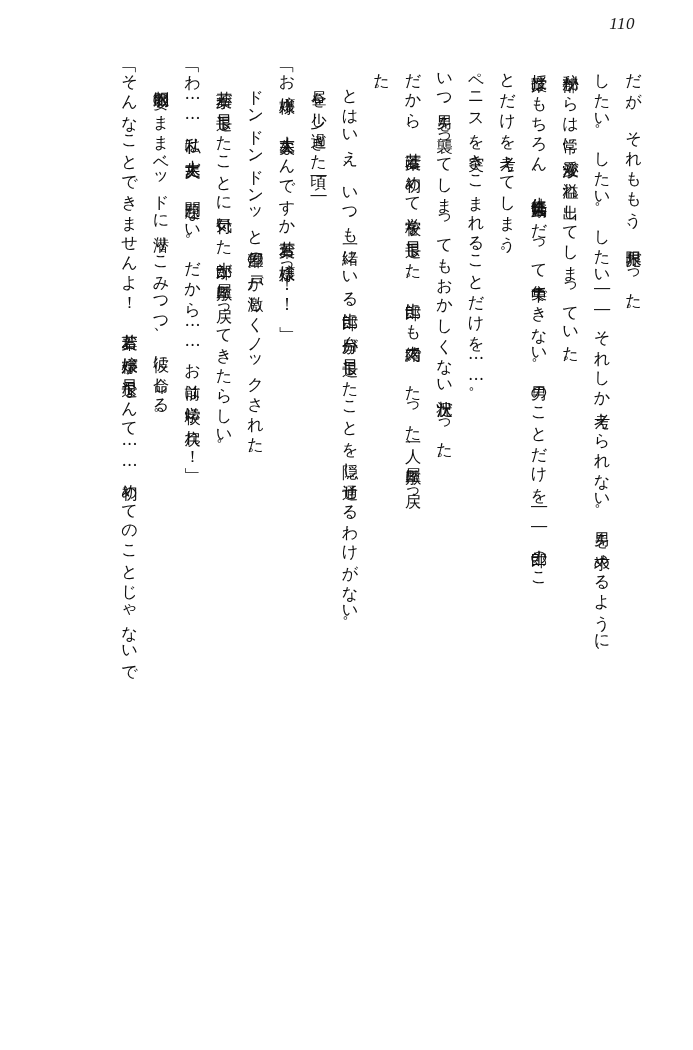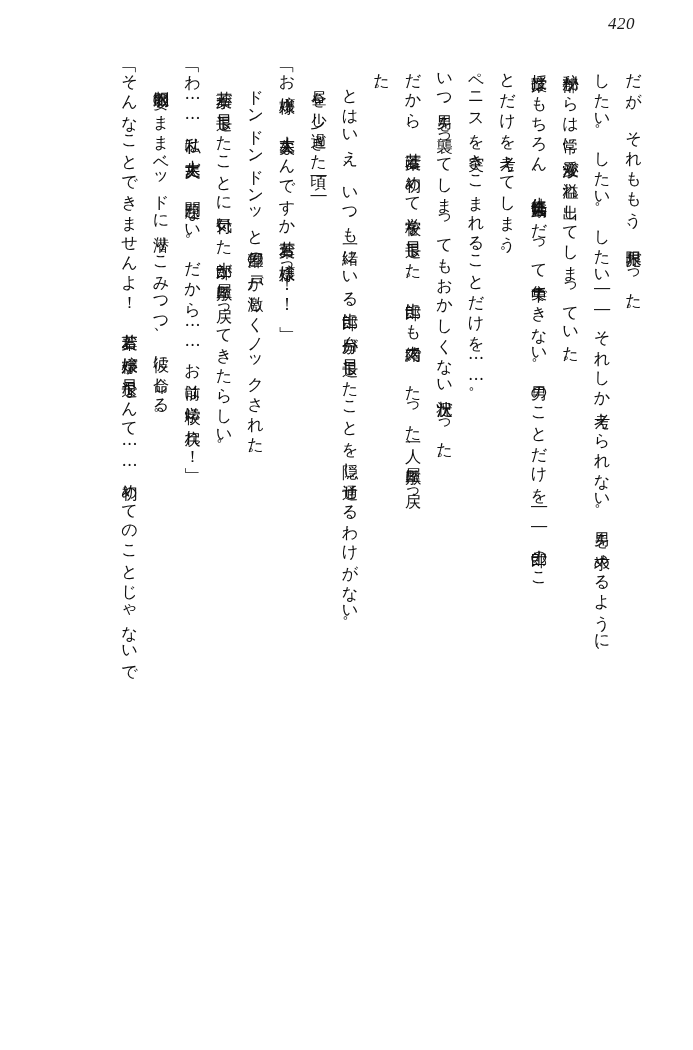--- a/index.html
+++ b/index.html
@@ -51,21 +51,21 @@
   }
   .body-text p.indent {
     text-indent: 16px;
   }
 </style>
 </head>
 <body>
 
 <div class="page">
 
-  <div class="page-number">420</div>
+  <div class="page-number">110</div>
 
   <div class="body-text">
     <p>だが、それももう、限界だった。</p>
     <p>したい。したい。したい――それしか考えられない。男を求めるように、</p>
     <p>秘部からは常に愛液が溢れ出してしまっていた。</p>
     <p>授業はもちろん、生徒会活動にだって集中できない。男のことだけを――士郎のこ</p>
     <p>とだけを考えてしまう。</p>
     <p>ペニスを突きこまれることだけを……。</p>
     <p>いつ男を襲ってしまってもおかしくない状況だった。</p>
     <p>だから、若葉は初めて学校を早退した。士郎にも内緒で、たった一人、屋敷に戻っ</p>

